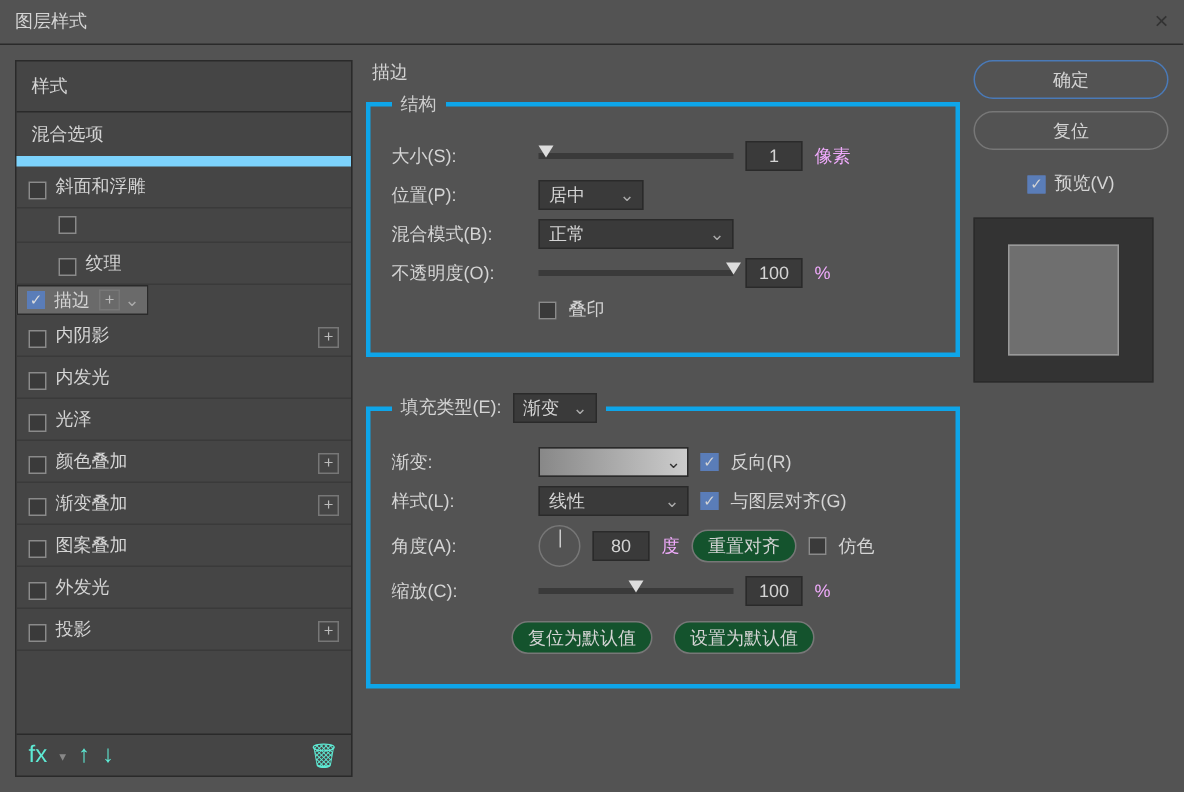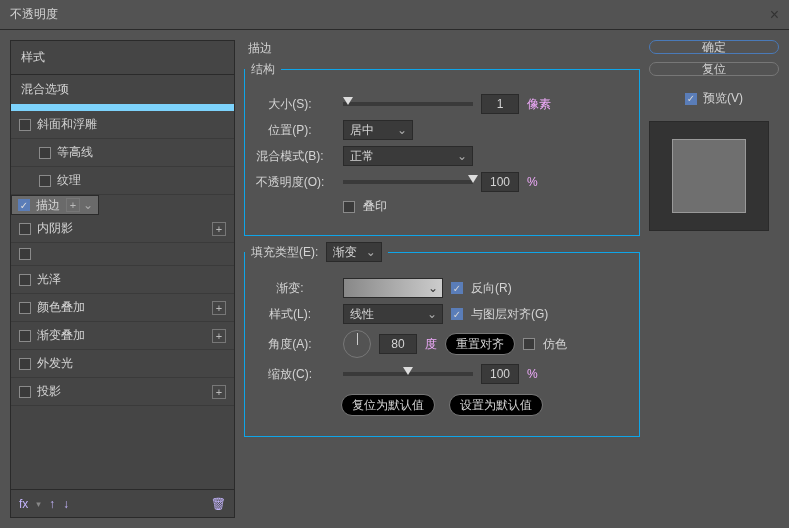--- a/index.html
+++ b/index.html
@@ -4,97 +4,100 @@
 <style>
 *{box-sizing:border-box;margin:0;padding:0;font-family:"Microsoft YaHei",sans-serif;font-size:12px;color:#d4d4d4}
 body{background:#535353;width:789px;height:528px;overflow:hidden}
 .titlebar{height:30px;background:#535353;border-bottom:1px solid #2a2a2a;display:flex;align-items:center;padding:0 10px;justify-content:space-between}
 .titlebar .close{font-size:16px;cursor:pointer;color:#333}
 .body{display:flex;padding:10px;gap:9px;height:498px}
 .left-panel{width:225px;background:#454545;border:1px solid #2a2a2a;display:flex;flex-direction:column}
 .left-head{padding:8px 10px;border-bottom:1px solid #2a2a2a}
 .left-sub{padding:6px 10px;border-bottom:7px solid #7dd3fc}
 .left-list{flex:1;overflow:auto}
-.row{display:flex;align-items:center;padding:5px 8px;border-bottom:1px solid #3a3a3a;gap:6px}
+.row{display:flex;align-items:flex-end;padding:5px 8px;border-bottom:1px solid #3a3a3a;gap:6px}
 .row.indent{padding-left:28px}
 .row.sel{background:#6a6a6a}
 .row .chk{width:12px;height:12px;border:1px solid #8a8a8a;background:#3a3a3a;display:inline-flex;align-items:center;justify-content:center;font-size:10px;color:#ddd}
 .row .chk.on{background:#5a7db8;border-color:#5a7db8}
 .row .lbl{flex:1}
 .row .plus{width:14px;height:14px;border:1px solid #777;display:flex;align-items:center;justify-content:center;font-size:11px;color:#bbb}
 .left-foot{height:28px;border-top:1px solid #2a2a2a;display:flex;align-items:center;padding:0 8px;gap:8px}
 .left-foot .sp{flex:1}
-.ico{font-size:12px;color:#c4b5fd}
+.ico{font-size:16px;color:#5eead4}
 .mid-panel{flex:1;background:#535353}
-fieldset{border:1px solid #0ea5e9;padding:10px 0 14px;margin-bottom:6px}
+fieldset{border:3px solid #0ea5e9;padding:10px 14px 14px;margin-bottom:24px}
 legend{padding:0 6px;color:#ccc}
 .frow{display:flex;align-items:center;margin:6px 0;gap:8px}
-.lblr{width:90px;text-align:center}
+.lblr{width:90px;text-align:left}
 .slider{height:4px;background:#3a3a3a;position:relative;flex:1;max-width:130px}
 .slider .h{position:absolute;top:-5px;width:0;height:0;border-left:5px solid transparent;border-right:5px solid transparent;border-top:8px solid #ddd}
 .numbox{width:38px;height:20px;background:#3a3a3a;border:1px solid #2a2a2a;text-align:center;line-height:18px}
 select,.sel{height:20px;background:#3a3a3a;border:1px solid #2a2a2a;padding:0 18px 0 6px;position:relative;display:inline-flex;align-items:center;min-width:70px}
 .sel::after{content:"⌄";position:absolute;right:5px;top:2px;color:#aaa}
 .cbox{width:12px;height:12px;border:1px solid #8a8a8a;background:#3a3a3a;display:inline-flex;align-items:center;justify-content:center;font-size:10px}
 .cbox.on{background:#5a7db8;border-color:#5a7db8}
 .gradbox{width:100px;height:20px;background:linear-gradient(90deg,#888,#ccc);border:1px solid #2a2a2a;position:relative}
 .gradbox::after{content:"⌄";position:absolute;right:4px;top:2px;color:#333}
 .angle{width:28px;height:28px;border:1px solid #777;border-radius:50%;position:relative}
 .angle::after{content:"";position:absolute;width:1px;height:12px;background:#ccc;left:50%;top:2px;transform-origin:bottom;transform:rotate(0deg)}
-.btn-s{height:22px;padding:0 10px;background:#000000;border:1px solid #777;border-radius:11px;display:inline-flex;align-items:center;cursor:pointer}
+.btn-s{height:22px;padding:0 10px;background:#14532d;border:1px solid #777;border-radius:11px;display:inline-flex;align-items:center;cursor:pointer}
 .right-panel{width:130px;display:flex;flex-direction:column;gap:8px;align-items:stretch}
-.btn-r{height:14px;border:1px solid #777;border-radius:13px;display:flex;align-items:center;justify-content:center;cursor:pointer;background:#535353}
+.btn-r{height:26px;border:1px solid #777;border-radius:13px;display:flex;align-items:center;justify-content:center;cursor:pointer;background:#535353}
 .btn-r.primary{border-color:#4a7ab8}
 .prev-wrap{margin-top:6px;display:flex;align-items:center;gap:6px;justify-content:center}
 .preview{margin-top:6px;width:120px;height:110px;background:#333;border:1px solid #2a2a2a;display:flex;align-items:center;justify-content:center}
 .preview .box{width:74px;height:74px;background:#6f6f6f;border:1px solid #999}
 .unit{color:#f0abfc}
 </style>
 </head>
 <body>
 
 <div class="titlebar">
-  <span>不透明度</span>
+  <span>图层样式</span>
   <span class="close">×</span>
 </div>
 
 <div class="body">
   <div class="left-panel">
     <div class="left-head">样式</div>
     <div class="left-sub">混合选项</div>
     <div class="left-list" id="left-list"><div class="row">
           <span class="chk"></span>
           <span class="lbl">斜面和浮雕</span>
         </div><div class="row indent">
           <span class="chk"></span>
-          <span class="lbl">等高线</span>
         </div><div class="row indent">
           <span class="chk"></span>
           <span class="lbl">纹理</span>
         </div><div class="row sel">
           <span class="chk on">✓</span>
           <span class="lbl">描边</span>
           <span class="plus">+</span>
         </div><div class="row">
           <span class="chk"></span>
           <span class="lbl">内阴影</span>
           <span class="plus">+</span>
         </div><div class="row">
           <span class="chk"></span>
+          <span class="lbl">内发光</span>
         </div><div class="row">
           <span class="chk"></span>
           <span class="lbl">光泽</span>
         </div><div class="row">
           <span class="chk"></span>
           <span class="lbl">颜色叠加</span>
           <span class="plus">+</span>
         </div><div class="row">
           <span class="chk"></span>
           <span class="lbl">渐变叠加</span>
           <span class="plus">+</span>
+        </div><div class="row">
+          <span class="chk"></span>
+          <span class="lbl">图案叠加</span>
         </div><div class="row">
           <span class="chk"></span>
           <span class="lbl">外发光</span>
         </div><div class="row">
           <span class="chk"></span>
           <span class="lbl">投影</span>
           <span class="plus">+</span>
         </div></div>
     <div class="left-foot">
       <span class="ico">fx</span>

